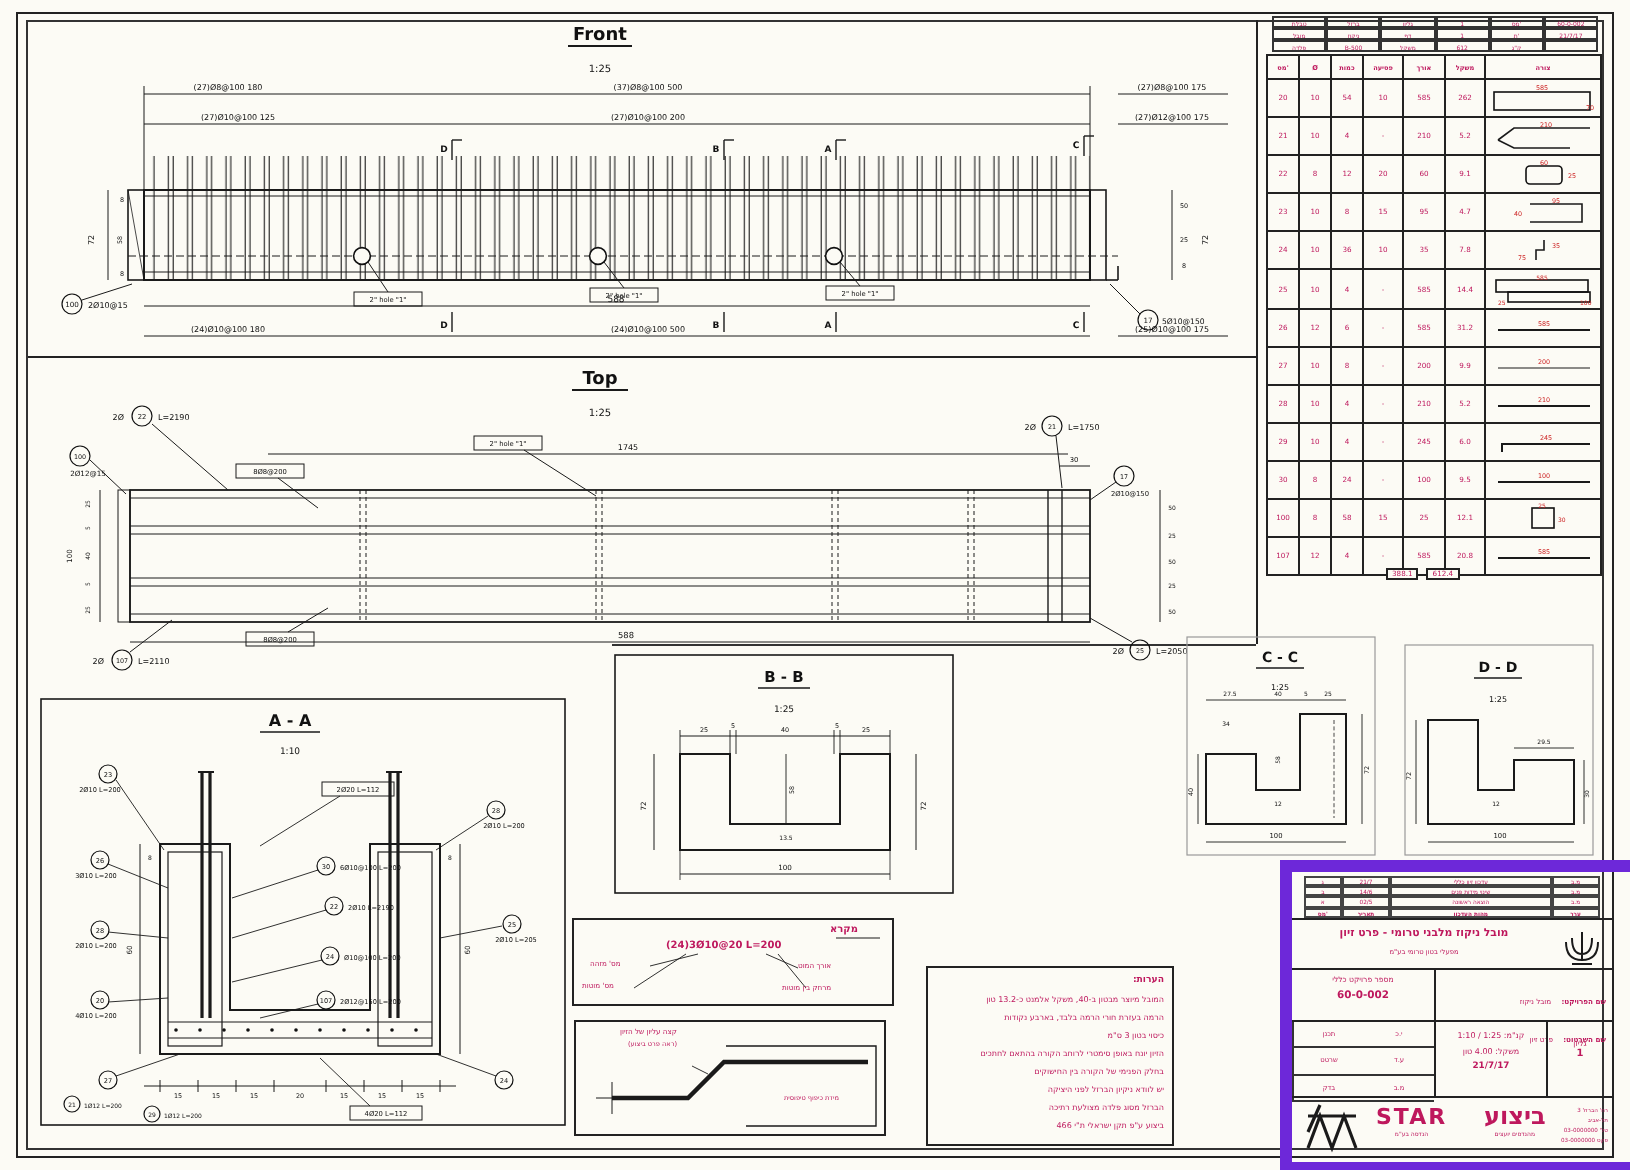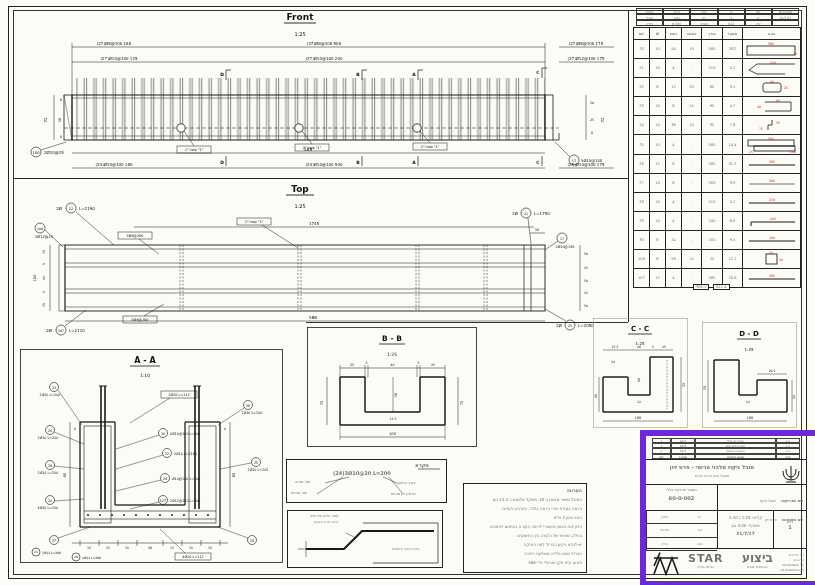--- a/index.html
+++ b/index.html
@@ -1,16 +1,16 @@
 <!DOCTYPE html>
 <html><head>
 <meta charset="utf-8">
 <style>
   html,body{margin:0;padding:0;background:#e8e8e4;font-family:"DejaVu Sans",sans-serif;}
-  #sheet{position:relative;width:815px;height:585px;background:#fcfbf5;color:#737373;overflow:hidden;}
+  #sheet{position:relative;width:815px;height:585px;background:#fcfbf5;color:#be185d;overflow:hidden;}
   .ab{position:absolute;}
   .frame{border:1px solid #222;}
   .frame2{border:0.6px solid #333;}
   svg{overflow:visible;}
   svg text{font-family:"DejaVu Sans",sans-serif;fill:#111;}
   svg .tc{text-anchor:middle;}
   svg .red{fill:#c22;}
   svg line,svg path,svg rect.k,svg polyline{stroke:#1a1a1a;fill:none;}
   .hb{font-weight:bold;}
   .rtl{direction:rtl;unicode-bidi:embed;}

